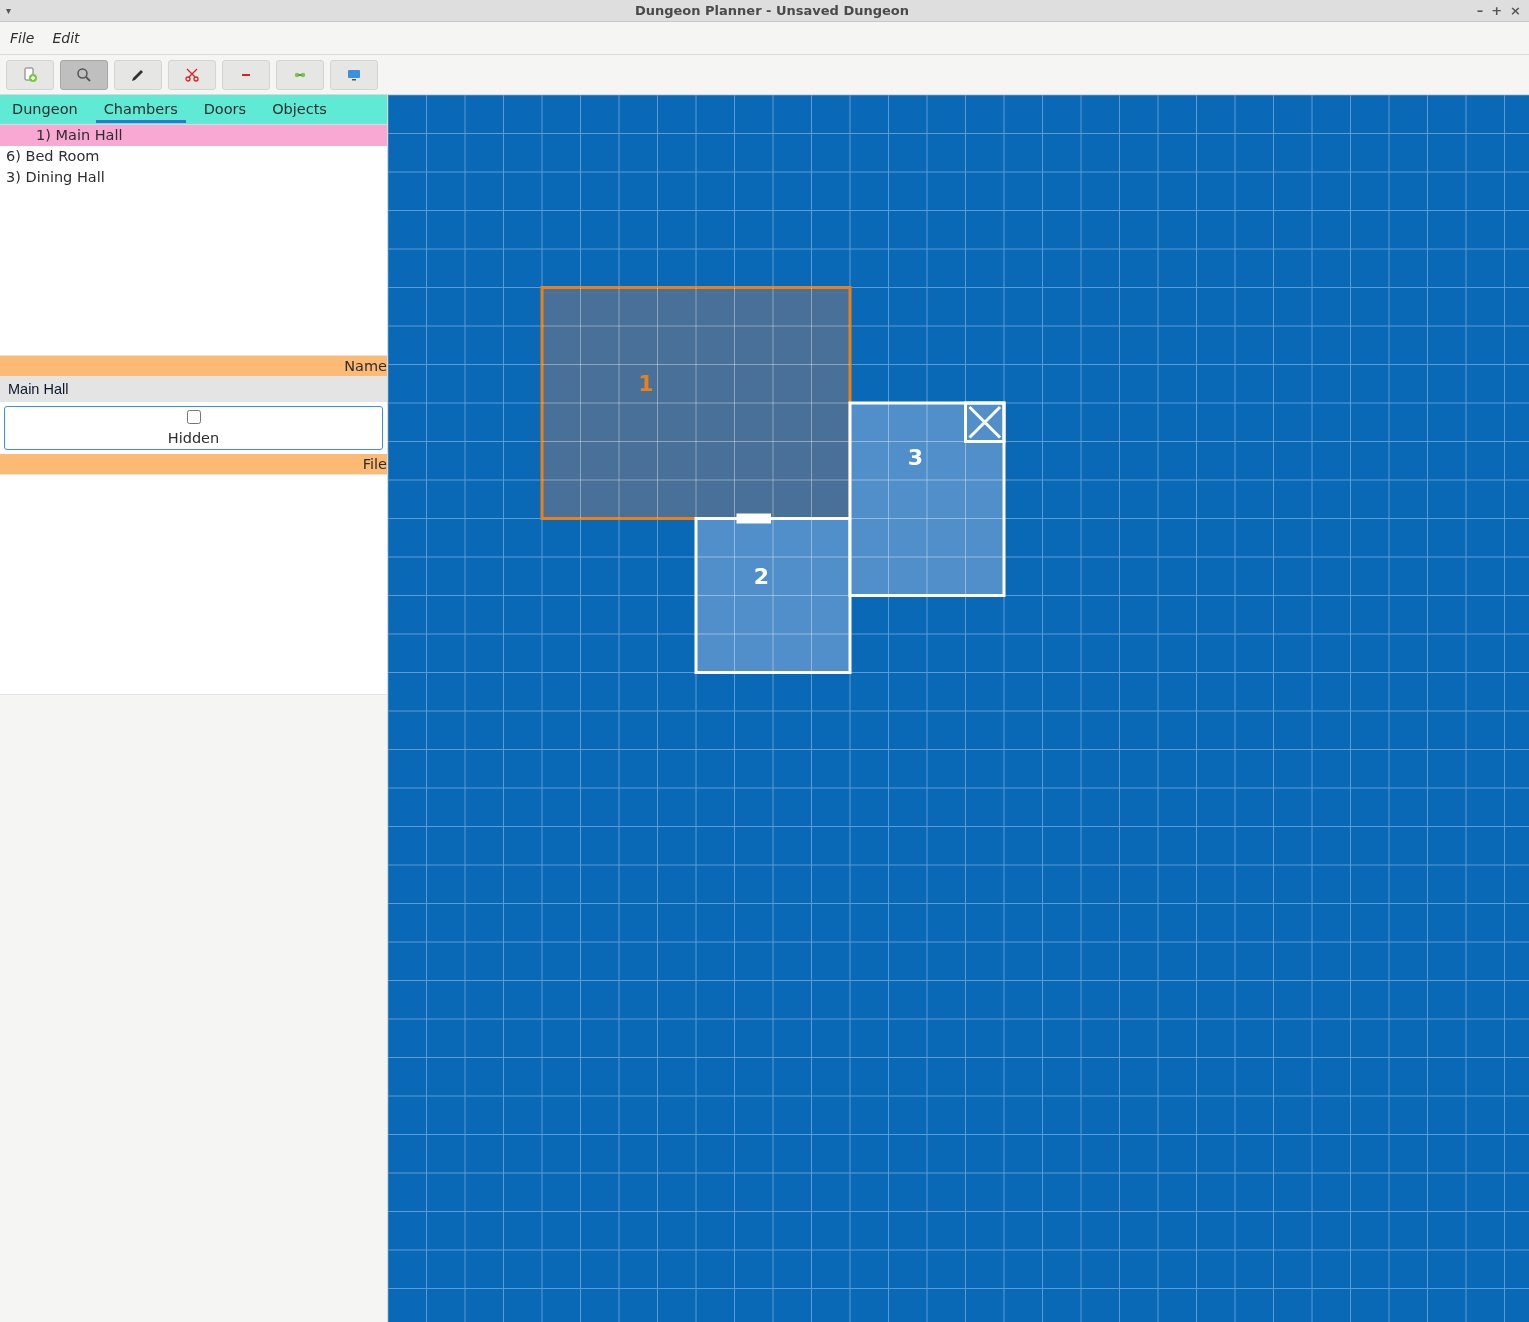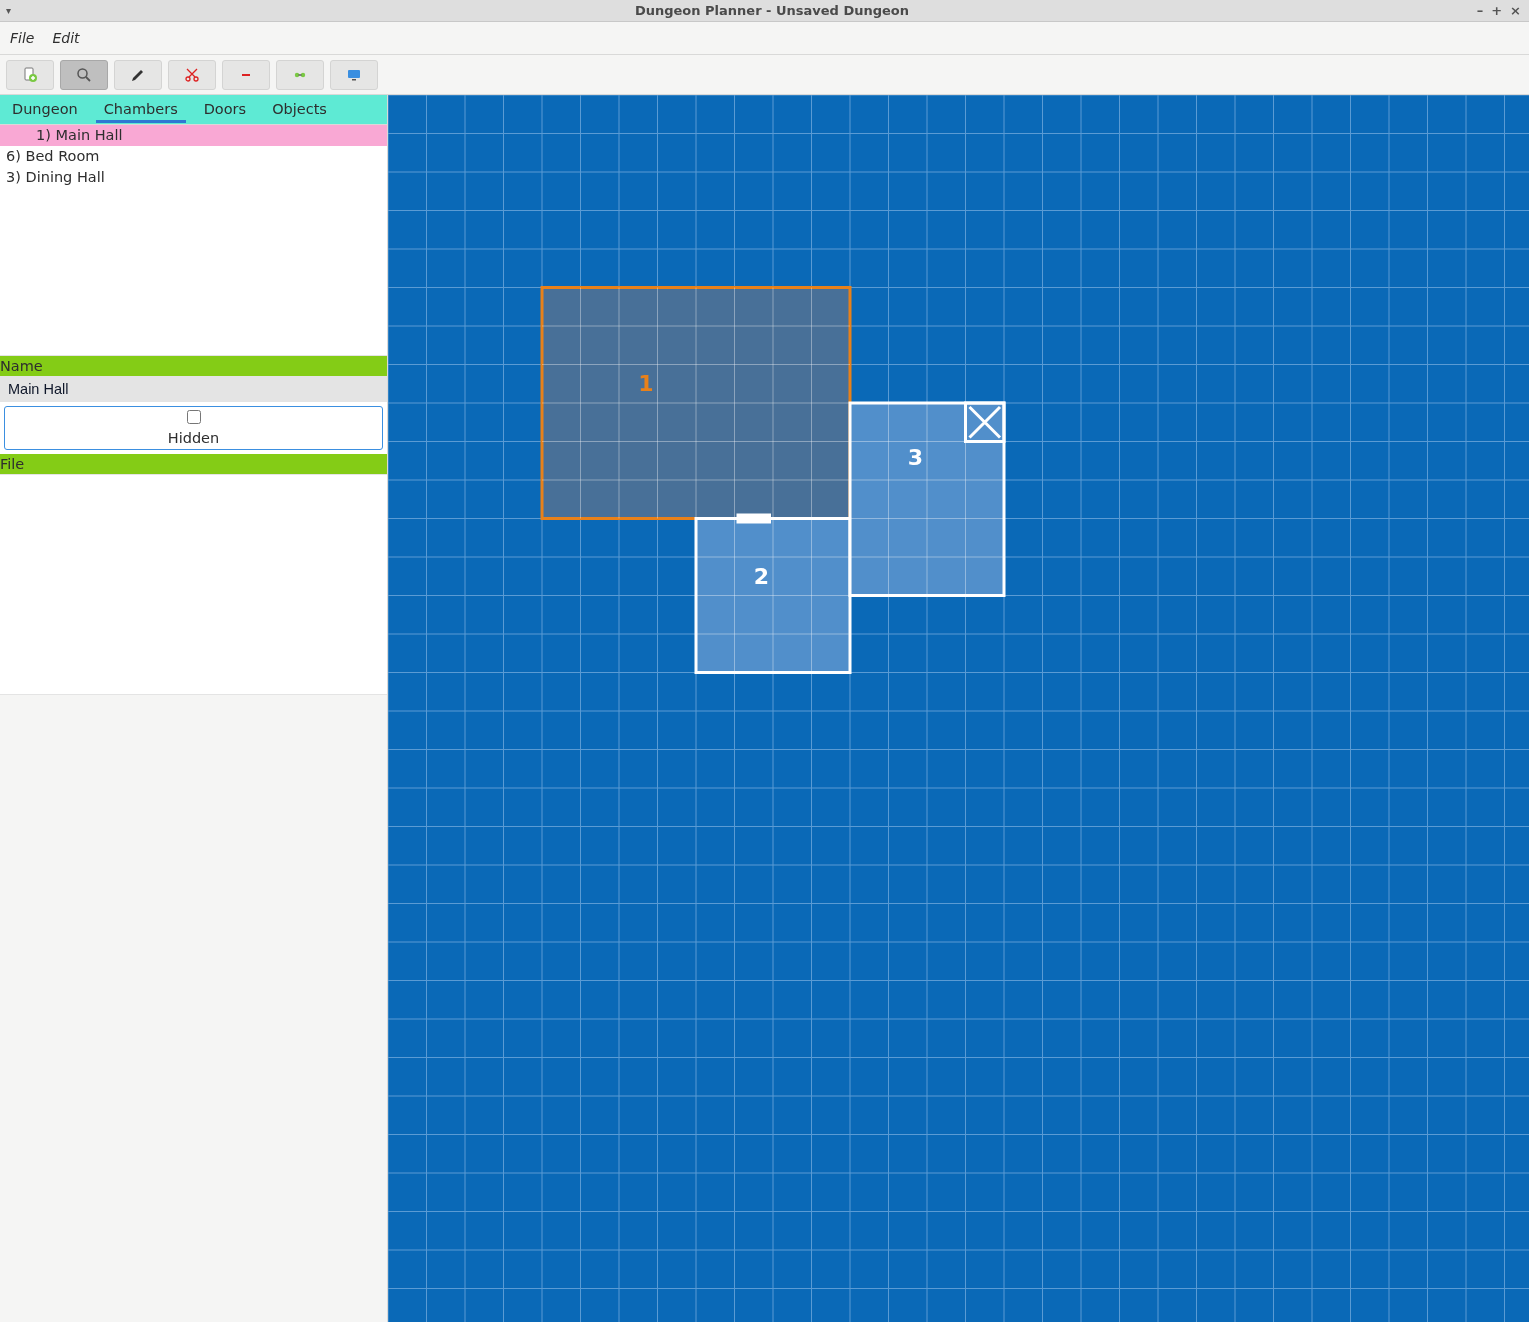--- a/index.html
+++ b/index.html
@@ -138,24 +138,24 @@
   }
   .chamber-list .list-row.selected {
     background: #f9a8d4;
     padding-left: 36px;
   }
 
   .field-block {
     border-top: 1px solid #e4e4e4;
   }
   .field-label {
-    text-align: left;
+    text-align: right;
     font-size: 14.5px;
     padding: 2px 0;
-    background: #84cc16;
+    background: #fdba74;
   }
   .name-input {
     width: 100%;
     height: 26px;
     background: #e4e4e4;
     border: none;
     padding: 0 8px;
     font-size: 14.5px;
     color: #0f172a;
     outline: none;

